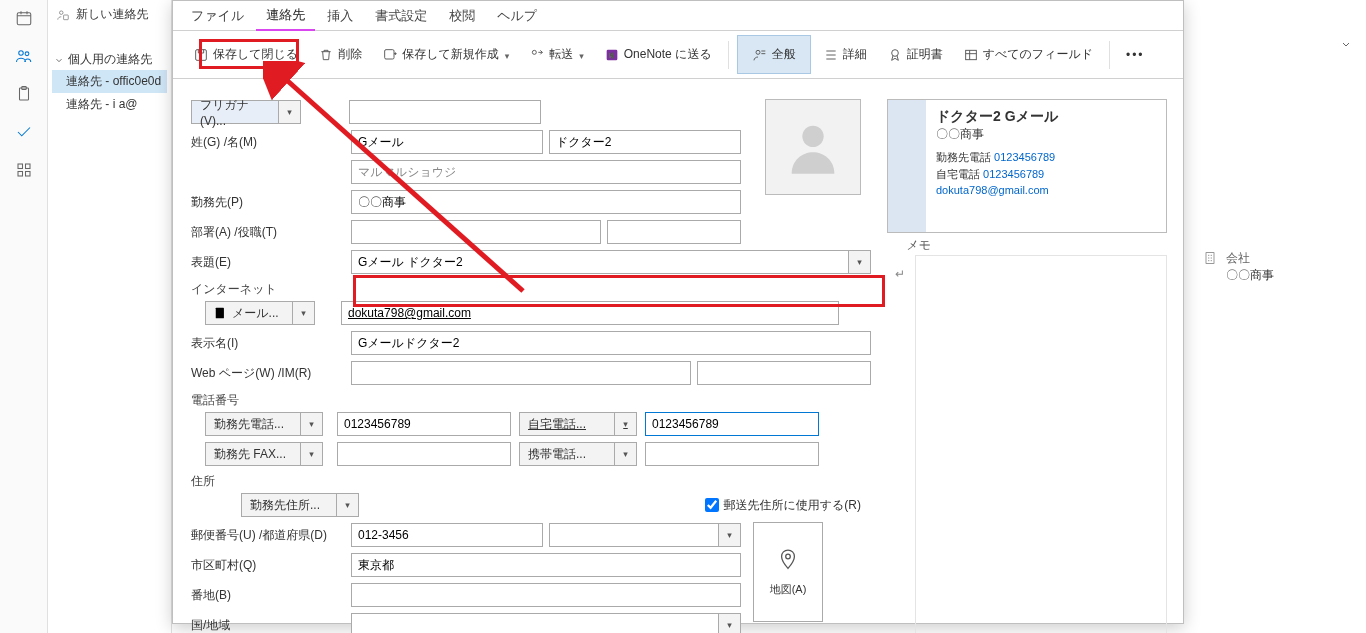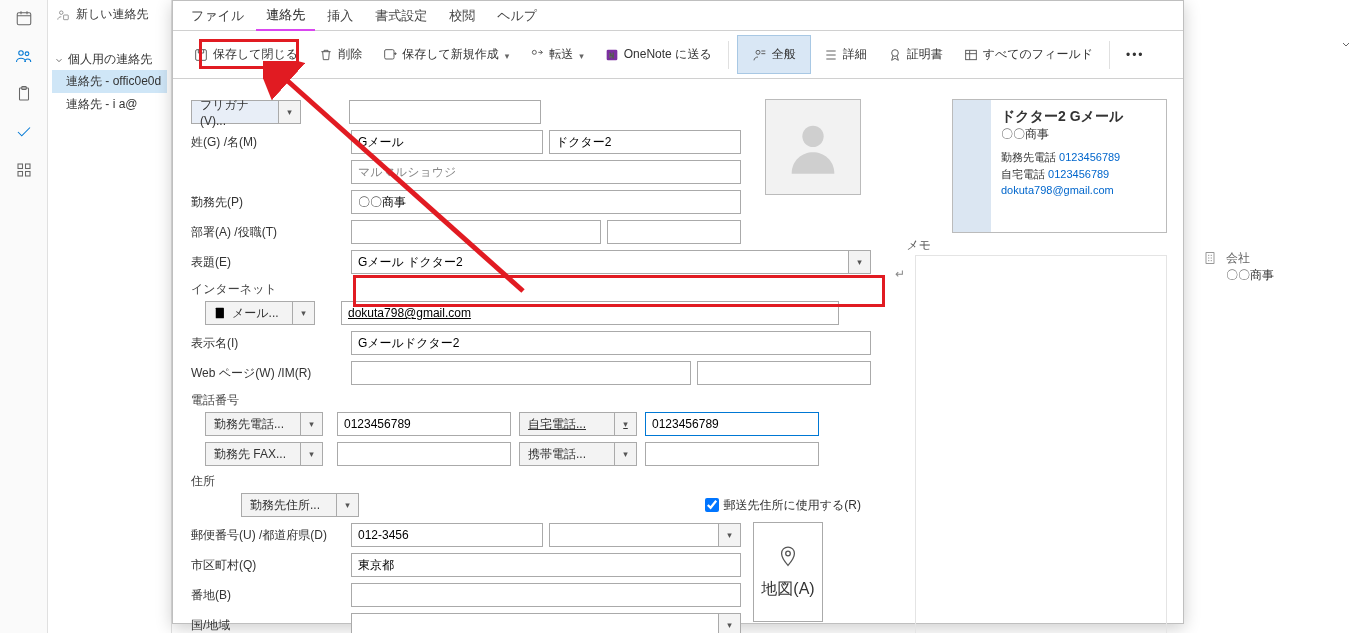--- a/index.html
+++ b/index.html
@@ -46,39 +46,39 @@
 .btn-like { display:inline-flex; align-items:center; height:24px; padding:0 8px; border:1px solid #aaa; background:#f3f3f3; font-size:12px; gap:4px; cursor:pointer;}
 .btn-like.alt { background:#e8eef7;}
 .dd-btn { width:22px; height:24px; border:1px solid #aaa; border-left:none; background:#f3f3f3; display:flex; align-items:center; justify-content:center; font-size:9px; color:#555; cursor:pointer;}
 input.tx, .tx { height:24px; border:1px solid #aaa; padding:0 6px; font-size:12px; background:#fff;}
 input.tx.sel { border:1px solid #0078d4;}
 .section { font-size:12px; color:#444; margin:6px 0 2px;}
 .chk { display:flex; align-items:center; gap:4px; font-size:12px;}
 .chk input { width:14px; height:14px;}
 
 
-.preview { position:absolute; top:8px; right:16px; width:215px; height:134px; border:1px solid #bbb; background:#fff; display:flex; font-size:12px;}
+.preview { position:absolute; top:8px; right:16px; width:280px; height:134px; border:1px solid #bbb; background:#fff; display:flex; font-size:12px;}
 .preview .bar { width:38px; background:#dbe6f2;}
 .preview .body { padding:8px 10px; flex:1;}
 .preview .nm { font-size:14px; font-weight:bold;}
 .preview .org { font-size:12px; margin-bottom:6px;}
 .preview .line { font-size:11px; line-height:1.5;}
 .preview .link { color:#0066cc;}
 .memo-lbl { position:absolute; top:146px; right:252px; font-size:12px; color:#555;}
 
 
 .avatar-box { position:absolute; top:8px; left:592px; width:96px; height:96px; border:1px solid #bbb; background:#f2f2f2; display:flex; align-items:center; justify-content:center;}
 .avatar-box svg { width:64px; height:64px; fill:#cfcfcf;}
 
 
 .memo { position:absolute; top:164px; right:16px; width:252px; height:420px; border:1px solid #e4e4e4;}
 .enter-mark { position:absolute; top:176px; right:278px; font-size:12px; color:#888;}
 
 
-.mapbtn { width:70px; height:100px; border:1px solid #aaa; background:#fff; display:flex; flex-direction:column; align-items:center; justify-content:center; gap:6px; font-size:16px;}
+.mapbtn { width:70px; height:100px; border:1px solid #aaa; background:#fff; display:flex; flex-direction:column; align-items:center; justify-content:center; gap:6px; font-size:11px;}
 .mapbtn svg { width:22px; height:28px; stroke:#555; fill:none; stroke-width:1.4;}
 
 
 .side { position:absolute; left:1194px; top:30px; right:0; padding:8px; }
 .side .hd { display:flex; justify-content:flex-end; padding-right:6px;}
 .side .hd svg { width:12px; height:12px; stroke:#666;}
 .side .row2 { display:flex; align-items:flex-start; gap:8px; margin-top:200px;}
 .side .row2 svg { width:16px; height:16px; stroke:#666; fill:none;}
 </style>
 </head>

